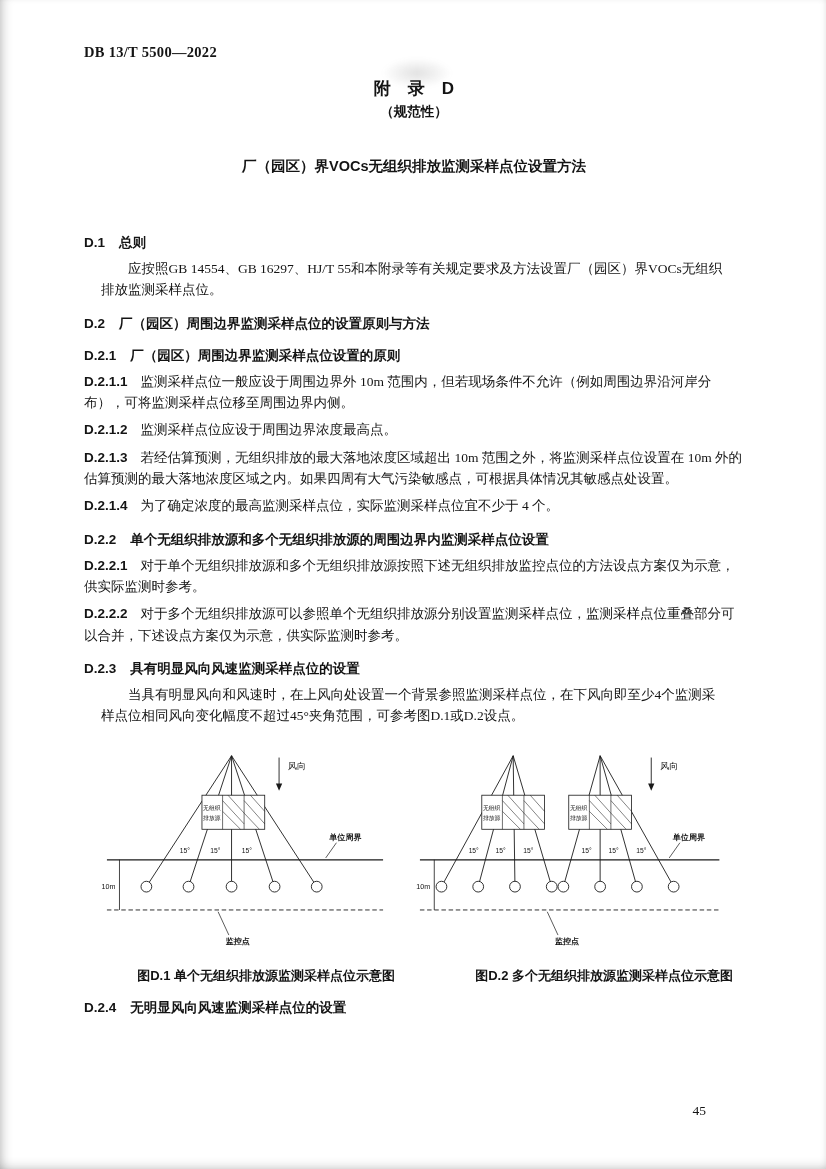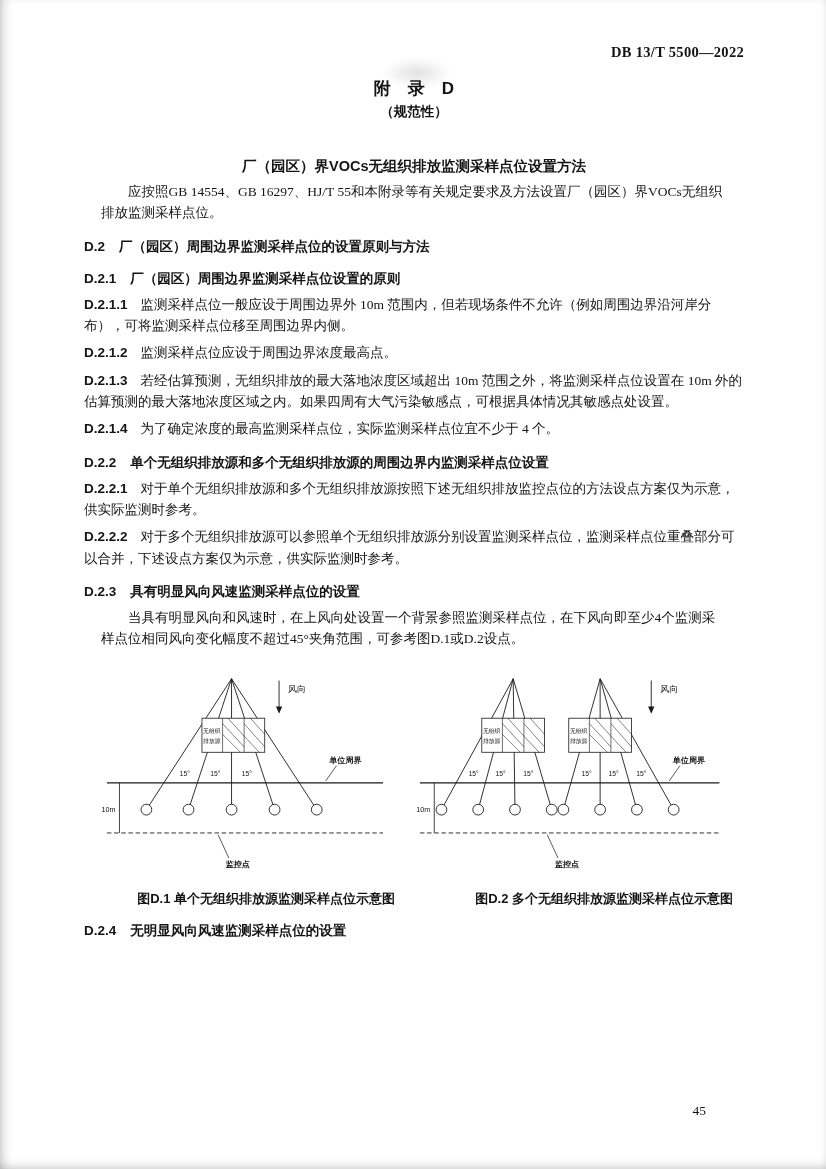--- a/index.html
+++ b/index.html
@@ -5,21 +5,21 @@
   html,body { margin:0; padding:0; background:#d9d9d9; }
   .page {
     position:relative; width:826px; height:1169px; margin:0 auto;
     background:#ffffff; color:#141414; overflow:hidden;
     font-family:"Liberation Serif", serif;
     box-shadow: inset 9px 0 12px -8px rgba(0,0,0,.28),
                 inset 0 -9px 12px -8px rgba(0,0,0,.20),
                 inset -4px 0 8px -6px rgba(0,0,0,.15);
   }
   .content { padding:44px 82px 0 84px; }
-  .doc-header { text-align:right; font-size:14.5px; font-weight:bold; letter-spacing:.3px; }
+  .doc-header { font-size:14.5px; font-weight:bold; letter-spacing:.3px; }
   .smudge { position:absolute; left:382px; top:58px; width:70px; height:30px;
     background:radial-gradient(ellipse at center, rgba(90,90,90,.18), rgba(0,0,0,0) 70%);
     filter:blur(2px); }
   .title-block { text-align:center; margin-top:16px; }
   .t1 { font-size:17px; font-weight:bold; font-family:"Liberation Sans",sans-serif; margin-bottom:3px; }
   .t2 { font-size:13.5px; font-weight:bold; font-family:"Liberation Sans",sans-serif; margin-bottom:3px; }
   .t3 { font-size:14.5px; font-weight:bold; font-family:"Liberation Sans",sans-serif;margin-top:36px; }
   .sec-h { font-family:"Liberation Sans",sans-serif; font-size:13.5px; font-weight:bold;
     margin:14px 0 6px 0; }
   .sec-h .hnum { margin-right:14px; }
@@ -43,20 +43,21 @@
   <div class="content">
 
     <div class="doc-header">DB 13/T 5500—2022</div>
 
     <div class="title-block">
       <div class="t1">附　录　D</div>
       <div class="t2">（规范性）</div>
       <div class="t3">厂（园区）界VOCs无组织排放监测采样点位设置方法</div>
     </div>
 
+    <h3 class="sec-h first-h"><span class="hnum">D.1</span><span>总则</span></h3>
     <p class="body">应按照GB 14554、GB 16297、HJ/T 55和本附录等有关规定要求及方法设置厂（园区）界VOCs无组织排放监测采样点位。</p>
 
     <h3 class="sec-h"><span class="hnum">D.2</span><span>厂（园区）周围边界监测采样点位的设置原则与方法</span></h3>
 
     <h3 class="sec-h"><span class="hnum">D.2.1</span><span>厂（园区）周围边界监测采样点位设置的原则</span></h3>
 
     <p class="clause"><span class="cnum">D.2.1.1</span><span>监测采样点位一般应设于周围边界外 10m 范围内，但若现场条件不允许（例如周围边界沿河岸分布），可将监测采样点位移至周围边界内侧。</span></p>
     <p class="clause"><span class="cnum">D.2.1.2</span><span>监测采样点位应设于周围边界浓度最高点。</span></p>
     <p class="clause"><span class="cnum">D.2.1.3</span><span>若经估算预测，无组织排放的最大落地浓度区域超出 10m 范围之外，将监测采样点位设置在 10m 外的估算预测的最大落地浓度区域之内。如果四周有大气污染敏感点，可根据具体情况其敏感点处设置。</span></p>
     <p class="clause"><span class="cnum">D.2.1.4</span><span>为了确定浓度的最高监测采样点位，实际监测采样点位宜不少于 4 个。</span></p>

